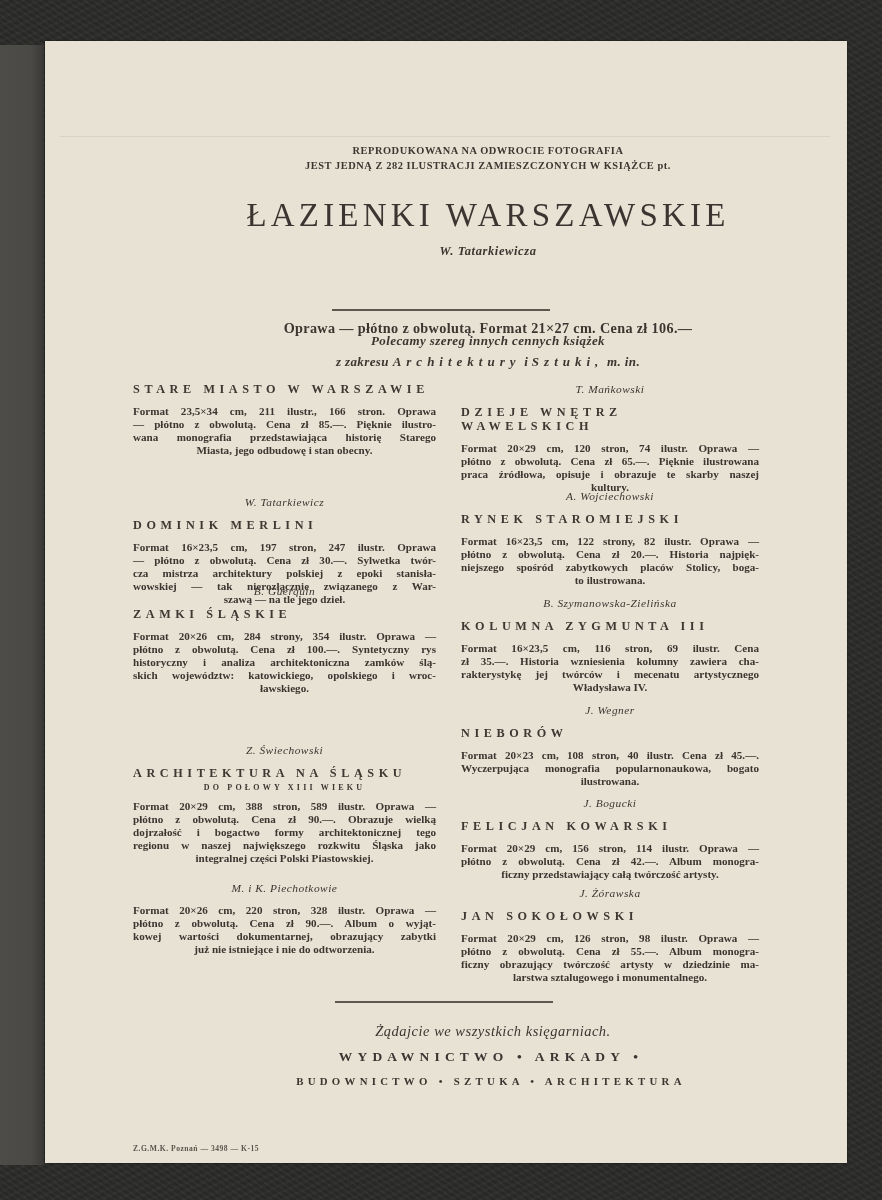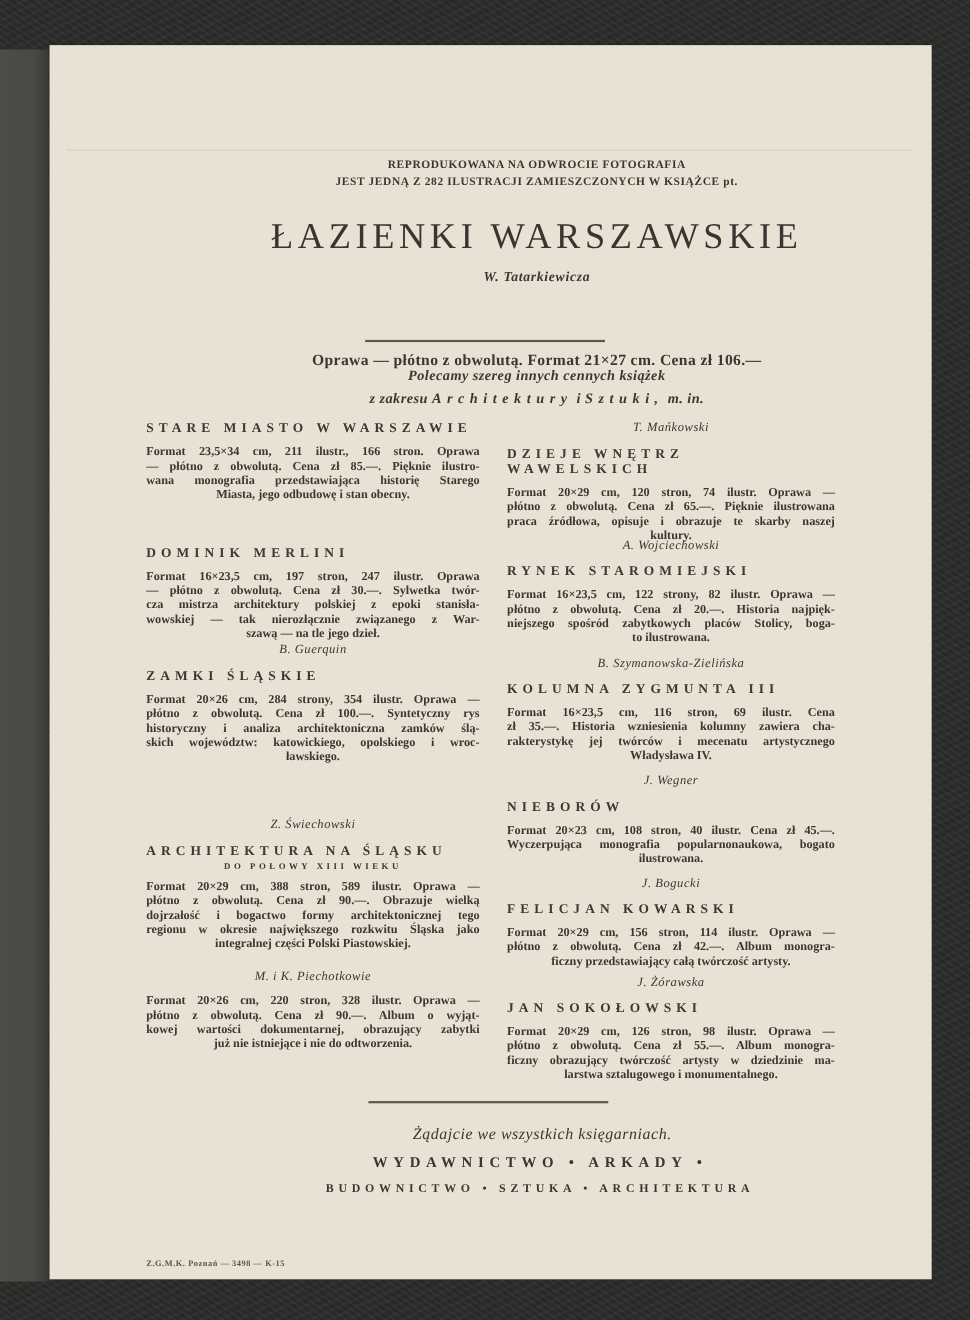--- a/index.html
+++ b/index.html
@@ -80,20 +80,21 @@
   <div class="entry" style="top:382px">
     <div class="btitle">STARE MIASTO W WARSZAWIE</div>
     <div>
       <span class="line">Format 23,5×34 cm, 211 ilustr., 166 stron. Oprawa</span>
       <span class="line">— płótno z obwolutą. Cena zł 85.—. Pięknie ilustro-</span>
       <span class="line">wana monografia przedstawiająca historię Starego</span>
       <span class="line last">Miasta, jego odbudowę i stan obecny.</span>
     </div>
   </div>
   <div class="entry" style="top:495px">
+    <div class="author">W. Tatarkiewicz</div>
     <div class="btitle">DOMINIK MERLINI</div>
     <div>
       <span class="line">Format 16×23,5 cm, 197 stron, 247 ilustr. Oprawa</span>
       <span class="line">— płótno z obwolutą. Cena zł 30.—. Sylwetka twór-</span>
       <span class="line">cza mistrza architektury polskiej z epoki stanisła-</span>
       <span class="line">wowskiej — tak nierozłącznie związanego z War-</span>
       <span class="line last">szawą — na tle jego dzieł.</span>
     </div>
   </div>
   <div class="entry" style="top:584px">
@@ -108,21 +109,21 @@
     </div>
   </div>
   <div class="entry" style="top:743px">
     <div class="author">Z. Świechowski</div>
     <div class="btitle with-sub">ARCHITEKTURA NA ŚLĄSKU</div>
     <div class="bsub">DO POŁOWY XIII WIEKU</div>
     <div>
       <span class="line">Format 20×29 cm, 388 stron, 589 ilustr. Oprawa —</span>
       <span class="line">płótno z obwolutą. Cena zł 90.—. Obrazuje wielką</span>
       <span class="line">dojrzałość i bogactwo formy architektonicznej tego</span>
-      <span class="line">regionu w okresie największego rozkwitu Śląska jako</span>
+      <span class="line">regionu w naszej największego rozkwitu Śląska jako</span>
       <span class="line last">integralnej części Polski Piastowskiej.</span>
     </div>
   </div>
   <div class="entry" style="top:881px">
     <div class="author">M. i K. Piechotkowie</div>
     <div>
       <span class="line">Format 20×26 cm, 220 stron, 328 ilustr. Oprawa —</span>
       <span class="line">płótno z obwolutą. Cena zł 90.—. Album o wyjąt-</span>
       <span class="line">kowej wartości dokumentarnej, obrazujący zabytki</span>
       <span class="line last">już nie istniejące i nie do odtworzenia.</span>

